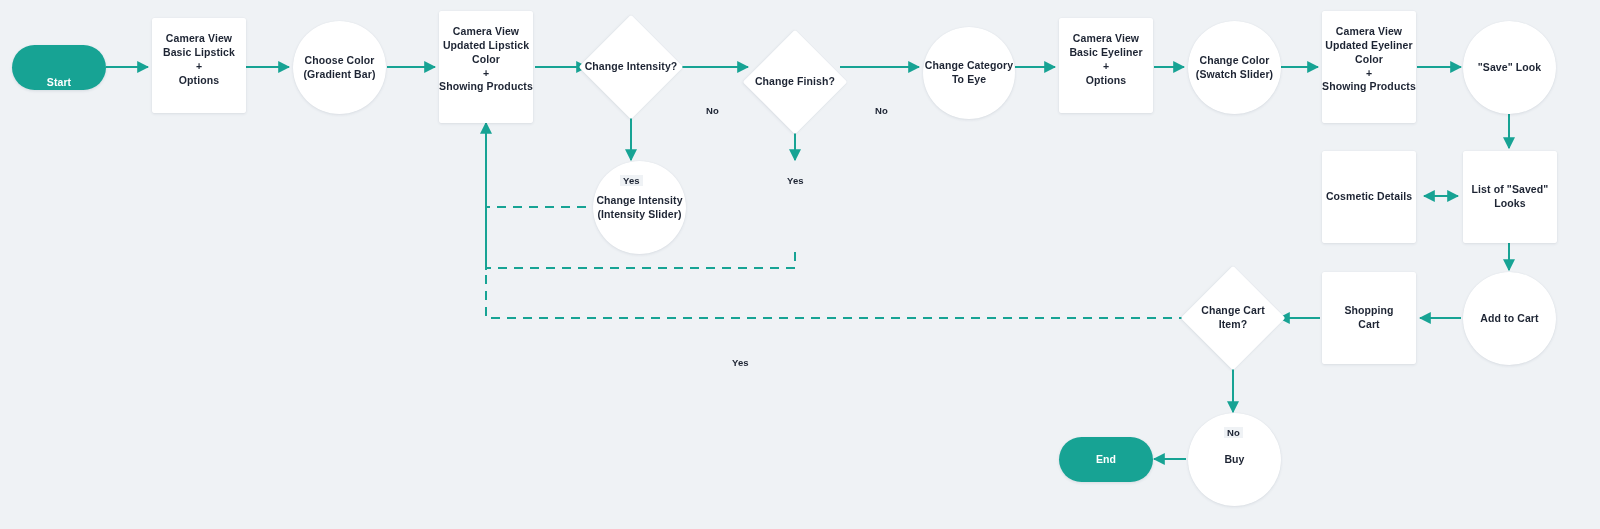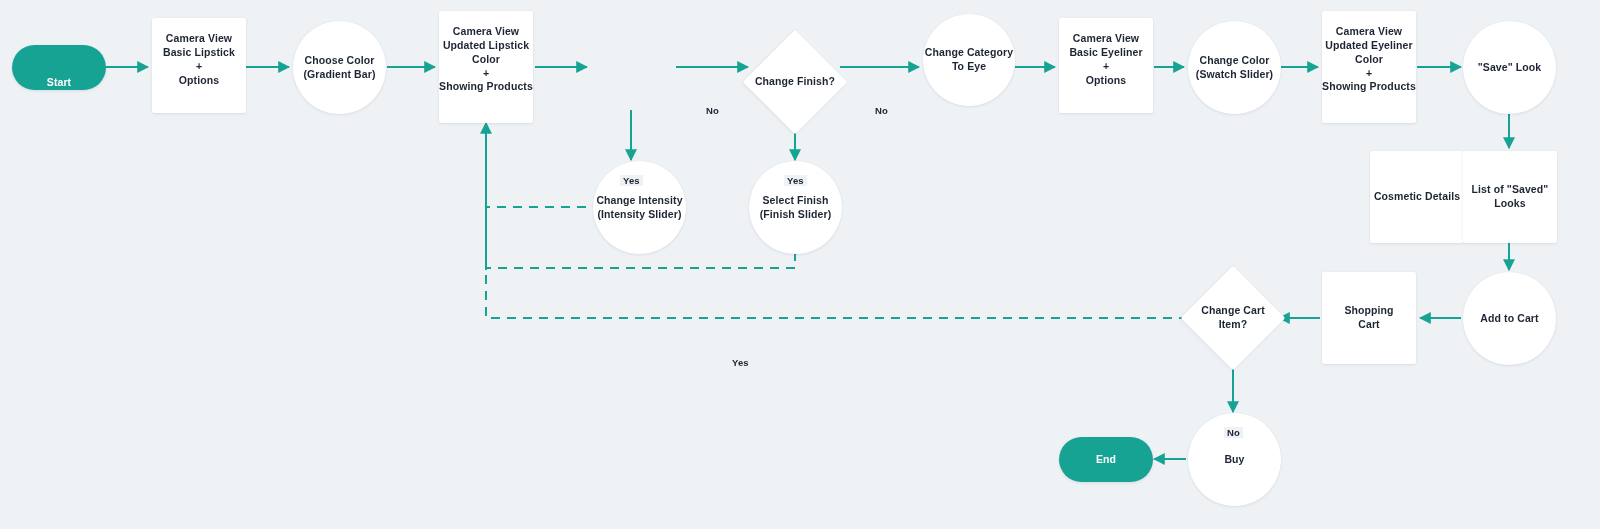--- a/index.html
+++ b/index.html
@@ -165,27 +165,31 @@
   </div>
 
   <div class="node rect" style="left:439px; top:11px; width:94px; height:112px;">
     <span class="label">Camera View
 Updated Lipstick
 Color
 +
 Showing Products</span>
   </div>
 
+  <div class="node diamond" style="left:581px; top:17px; width:100px; height:100px;">
+    <span class="dshape"></span>
+    <span class="label">Change Intensity?</span>
+  </div>
 
   <div class="node diamond" style="left:745px; top:32px; width:100px; height:100px;">
     <span class="dshape"></span>
     <span class="label">Change Finish?</span>
   </div>
 
-  <div class="node circle" style="left:923px; top:14px; width:92px; height:92px;">
+  <div class="node circle" style="left:923px; top:27px; width:92px; height:92px;">
     <span class="label">Change Category
 To Eye</span>
   </div>
 
   <div class="node rect" style="left:1059px; top:18px; width:94px; height:95px;">
     <span class="label">Camera View
 Basic Eyeliner
 +
 Options</span>
   </div>
@@ -205,26 +209,22 @@
 
   <div class="node circle mid" style="left:1463px; top:21px; width:93px; height:93px;">
     <span class="label">"Save" Look</span>
   </div>
 
   <div class="node circle" style="left:554px; top:161px; width:93px; height:93px;margin-left:39px;">
     <span class="label">Change Intensity
 (Intensity Slider)</span>
   </div>
 
-  <div class="node circle" style="left:749px; top:161px; width:93px; height:93px;">
-    <span class="label">Select Finish
-(Finish Slider)</span>
-  </div>
-
-  <div class="node rect mid" style="left:1322px; top:151px; width:94px; height:92px;margin-left:48px;">
+
+  <div class="node rect mid" style="left:1322px; top:151px; width:94px; height:92px;">
     <span class="label">Cosmetic Details</span>
   </div>
 
   <div class="node rect mid" style="left:1463px; top:151px; width:94px; height:92px;">
     <span class="label">List of "Saved"
 Looks</span>
   </div>
 
   <div class="node circle mid" style="left:1463px; top:272px; width:93px; height:93px;">
     <span class="label">Add to Cart</span>

